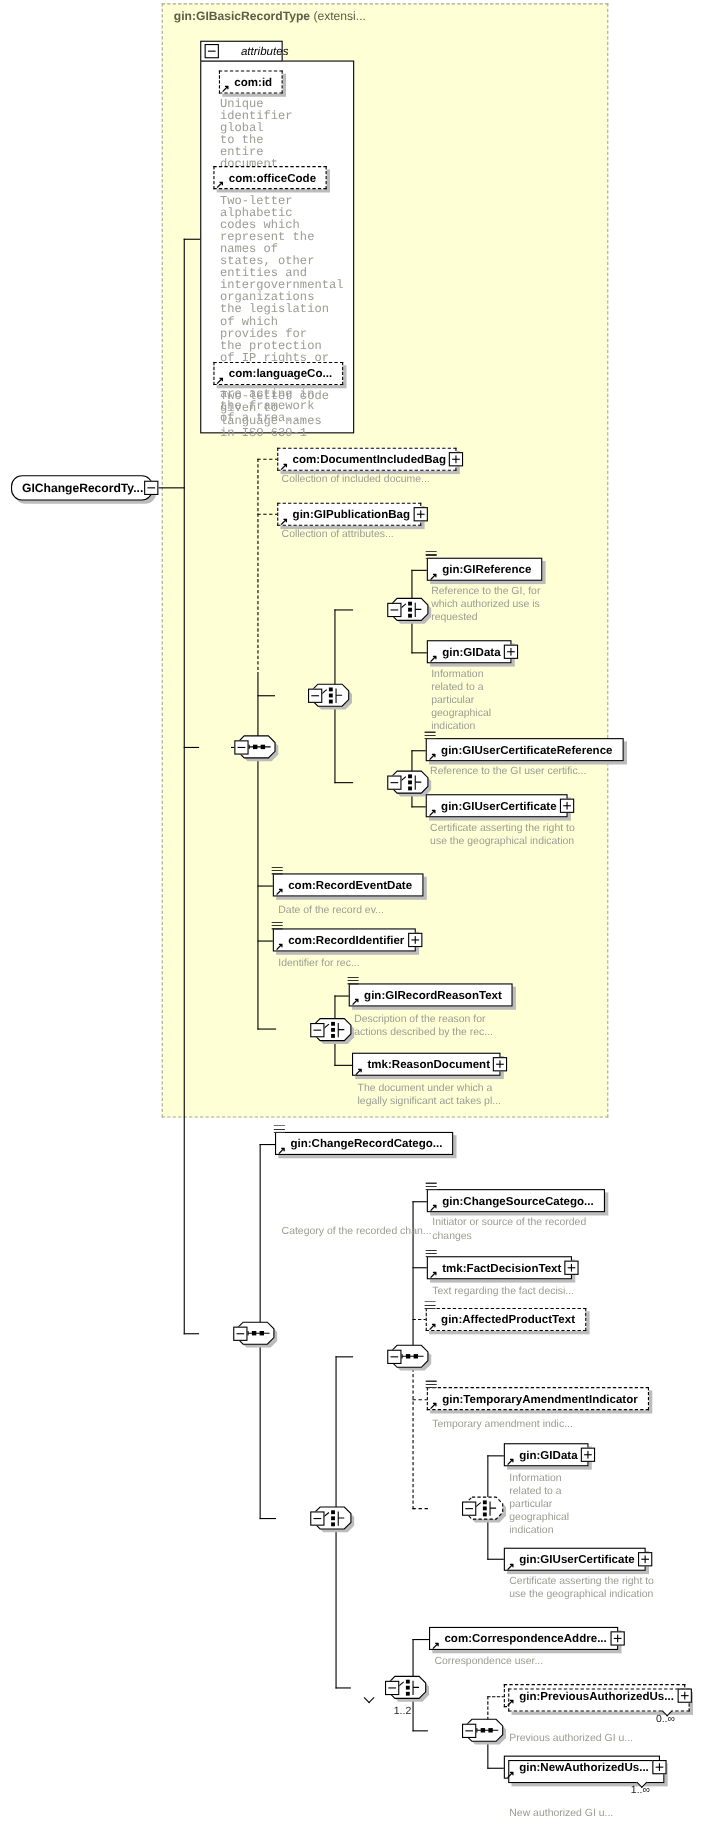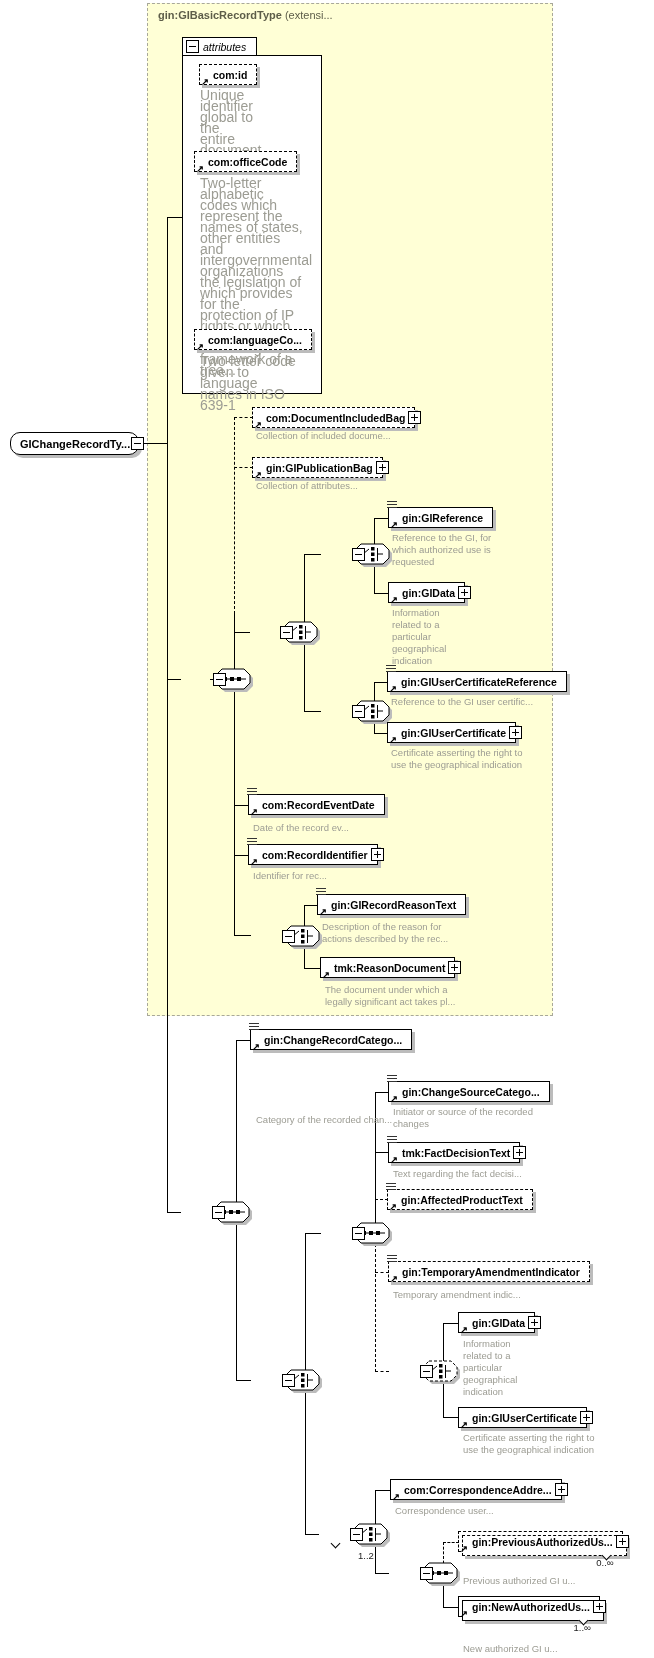--- a/index.html
+++ b/index.html
@@ -16,21 +16,21 @@
   
   .ybox { position:absolute; left:147px; top:3px; width:406px; height:1013px;
           background:#ffffd6; border:1px dashed #a8a89a; }
   .ytitle { position:absolute; left:158px; top:9px; font-size:11px; color:#5d5d49; white-space:nowrap; }
   .ytitle .b { font-weight:bold; }
   
   .attrbox { position:absolute; left:182px; top:55px; width:140px; height:339px;
              background:#fff; border:1px solid #000; }
   .attrhdr { position:absolute; left:182px; top:37px; width:75px; height:19px;
              background:#fff; border:1px solid #000; display:flex; align-items:center;
-             gap:4px; padding-left:3px; font-size:10.5px; font-style:italic; color:#000; }
+             gap:20px; padding-left:3px; font-size:10.5px; font-style:italic; color:#000; }
   
   .el { position:absolute; z-index:2; height:21px; background:#fff; border:1px solid #000;
         box-shadow:3px 3px 0 #bcbcbc; display:flex; align-items:center;
         padding:0 9px 0 13px; font-size:10.5px; font-weight:bold; white-space:nowrap; color:#000; }
   .el.dashed { border-style:dashed; }
   .el.multi { box-shadow:none; }
   .el.multi::before { content:""; position:absolute; z-index:-1; left:3px; top:3px;
         width:100%; height:100%; background:#fff; box-shadow:3px 3px 0 #bcbcbc; }
   .el.multi:not(.dashed)::before { border:1px solid #000; }
   .el.multi.dashed::before { border:1px dashed #000; }
@@ -47,21 +47,21 @@
   .pm.inline { position:relative; flex:none; }
   .pm.elpm { right:-7px; top:3px; }
   
   .comp { position:absolute; width:44px; height:34px; z-index:2;margin-left:34px; }
   .comp svg { display:block; }
   .comp .rng { position:absolute; left:8px; top:30px; font-size:9.5px; color:#222; white-space:nowrap; }
   .notch { position:absolute; z-index:3; width:7px; height:7px; background:#fff;
            border-right:1px solid #000; border-bottom:1px solid #000; transform:rotate(45deg); }
   
   .desc { position:absolute; font-size:9.5px; line-height:12px; color:#9c9c93; }
-  .desc.tight { font-size:14px; line-height:11px; }
+  .desc.tight { font-size:11px; line-height:11px;font-family:Liberation Mono, monospace; }
   
   .root { position:absolute; left:10px; top:432px; width:129px; height:23px; z-index:2;
           background:#fff; border:1px solid #000; border-radius:10px; box-shadow:3px 3px 0 #bcbcbc;
           display:flex; align-items:center; padding-left:9px; font-size:11px; font-weight:bold; color:#000; }
 </style>
 </head>
 <body>
 
 <div id="canvas">
 

